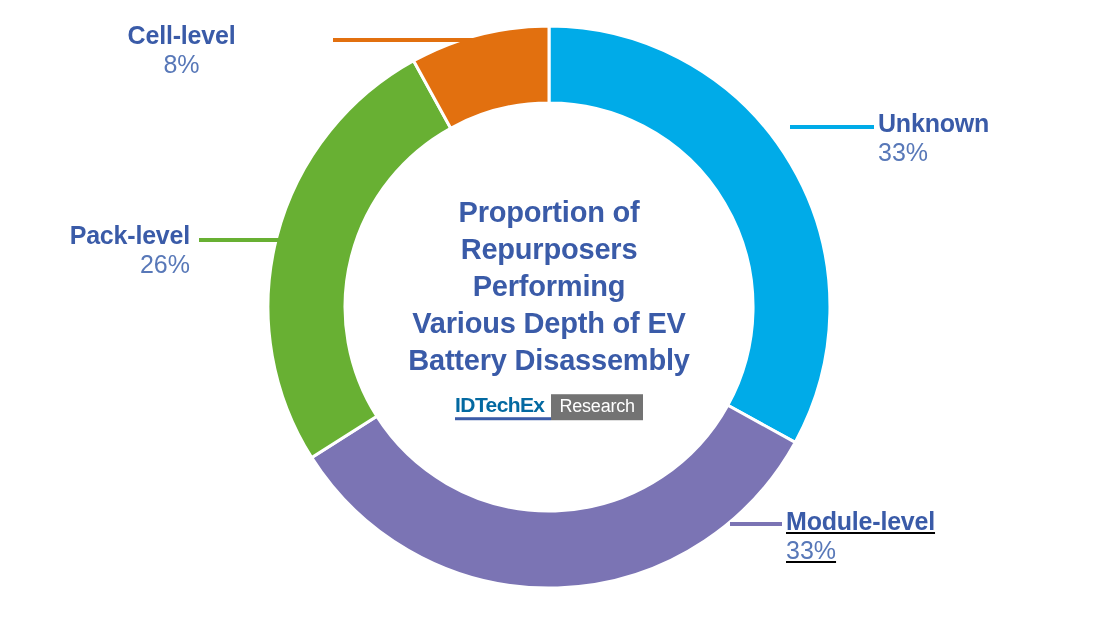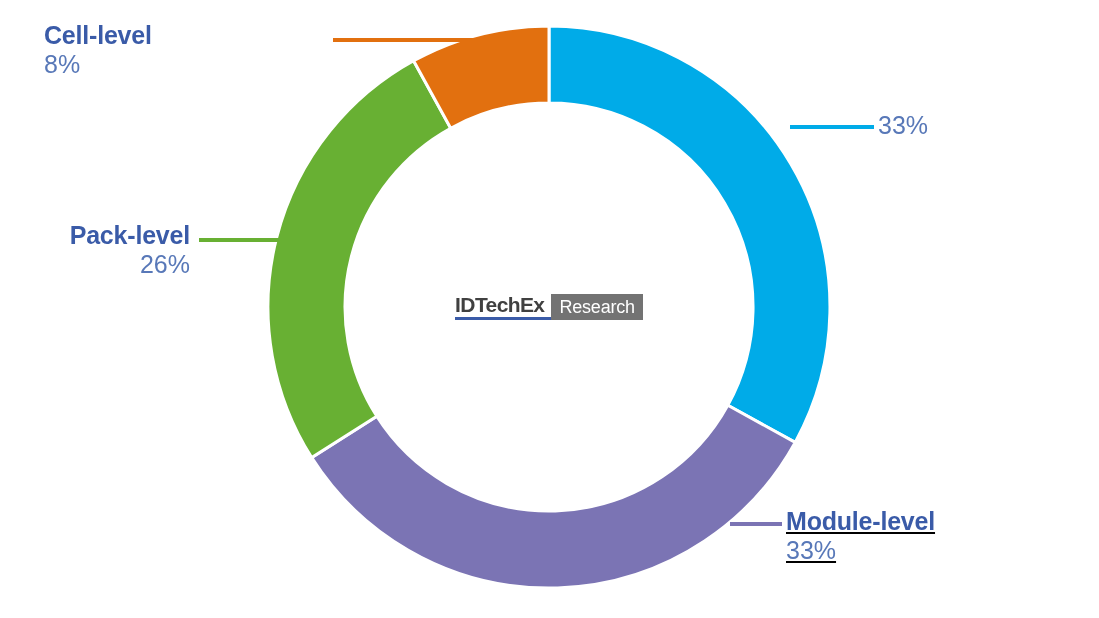--- a/index.html
+++ b/index.html
@@ -52,21 +52,21 @@
     display: inline-flex;
     align-items: stretch;
     height: 26px;
   }
   .logo-word {
     display: flex;
     align-items: center;
     font-family: "Liberation Sans", sans-serif;
     font-weight: bold;
     font-size: 21px;
-    color: #404040;
+    color: #0369a1;
     letter-spacing: -0.6px;
     border-bottom: 3px solid #3a5ba8;
     padding: 0 7px 1px 0;
     box-sizing: border-box;
   }
   .logo-tag {
     display: flex;
     align-items: center;
     background: #737373;
     color: #ffffff;
@@ -94,21 +94,21 @@
     font-family: "Liberation Sans", sans-serif;
     font-weight: normal;
     font-size: 25px;
     color: #5878b8;
     white-space: nowrap;
     line-height: 1.25;
   }
   .callout.right  { text-align: left; }
   .callout.left   { text-align: right; }
 
-  #callout-cell     { left: 44px;  top: 22px;  width: 275px; text-align: left; }
+  #callout-cell     { left: 44px;  top: 22px;  width: 275px; text-align: center; }
   #callout-pack     { left: -10px; top: 222px; width: 200px; text-align: right; }
   #callout-unknown  { left: 878px; top: 110px; width: 210px; text-align: left; }
   #callout-module   { left: 786px; top: 508px; width: 300px; text-align: left; text-decoration: underline; }
 </style>
 </head>
 <body>
 
 <div id="stage">
 
   <svg id="donut-svg" viewBox="0 0 1099 618">
@@ -126,37 +126,42 @@
 
     <g>
       <line x1="333" y1="40" x2="474" y2="40" stroke="#e2700f" stroke-width="4"></line>
       <line x1="199" y1="240" x2="287" y2="240" stroke="#68b033" stroke-width="4"></line>
       <line x1="790" y1="127" x2="874" y2="127" stroke="#00abe8" stroke-width="4"></line>
       <line x1="730" y1="524" x2="782" y2="524" stroke="#7b74b4" stroke-width="4"></line>
     </g>
   </svg>
 
   <div class="center-block">
+    <div class="chart-title">Proportion of
+Repurposers Performing
+Various Depth of EV
+Battery Disassembly</div>
     <div class="logo">
       <span class="logo-word">IDTechEx</span>
       <span class="logo-tag">Research</span>
     </div>
   </div>
 
   <div class="callout left" id="callout-cell">
     <div class="name">Cell-level</div>
     <div class="pct">8%</div>
   </div>
 
   <div class="callout left" id="callout-pack">
     <div class="name">Pack-level</div>
     <div class="pct">26%</div>
   </div>
 
   <div class="callout right" id="callout-unknown">
+    <div class="name">Unknown</div>
     <div class="pct">33%</div>
   </div>
 
   <div class="callout right" id="callout-module">
     <div class="name">Module-level</div>
     <div class="pct">33%</div>
   </div>
 
 </div>
 

